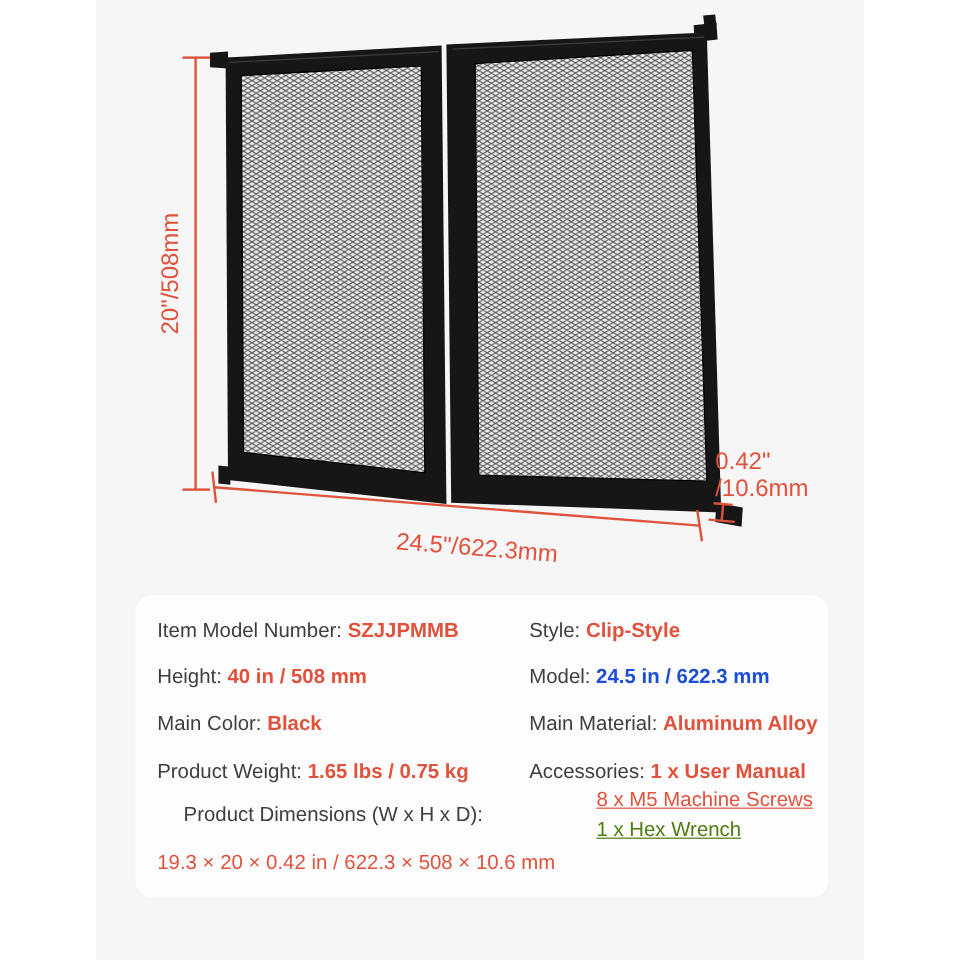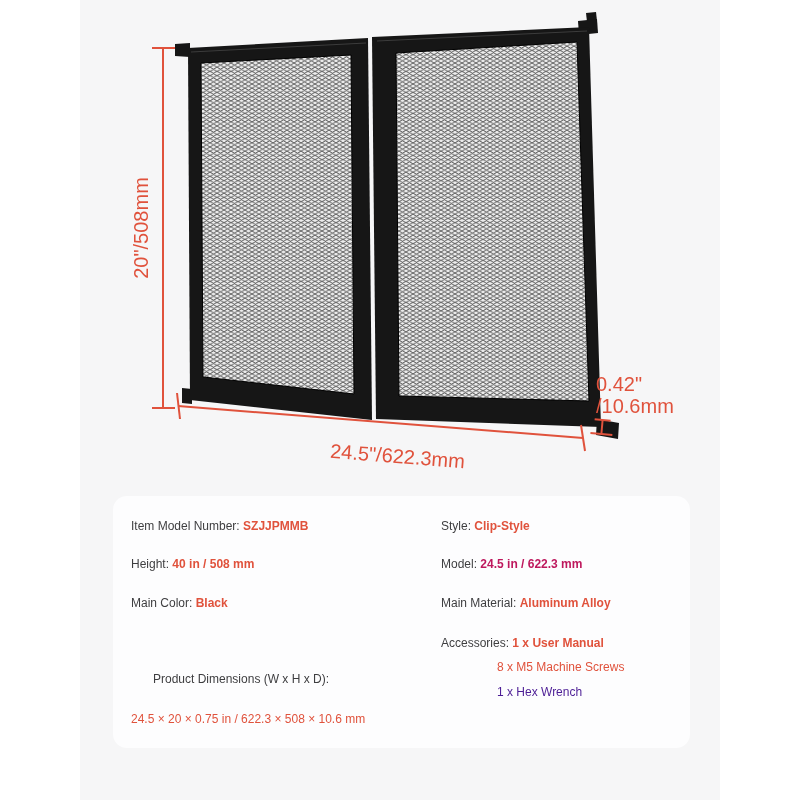--- a/index.html
+++ b/index.html
@@ -15,26 +15,26 @@
   .dim-text{
     font-family:"Liberation Sans","DejaVu Sans",sans-serif;
     font-size:20px;font-weight:400;
   }
   .spec-card{
     position:absolute;left:113px;top:496px;width:577px;height:252px;
     background:#fdfdfe;border-radius:14px;
   }
   .spec-line{
     position:absolute;white-space:nowrap;
-    font-size:12px;line-height:22px;color:#3e3e40;
+    font-size:17px;line-height:22px;color:#3e3e40;
   }
   .spec-line .val{font-weight:700;}
   .colL{left:18px;}
   .colR{left:292px;margin-left:36px;}
-  .colAcc{left:384px;}
+  .colAcc{left:384px;text-decoration:underline;}
   .r1{top:19px;}
   .r2{top:57px;}
   .r3{top:96px;}
   .r4{top:136px;}
   .rAcc2{top:160px;}
   .r5{top:172px;margin-left:22px;}
   .rAcc3{top:185px;}
   .r6{top:212px;}
 </style>
 </head>
@@ -100,38 +100,41 @@
       <span class="lbl">Item Model Number: </span><span class="val" style="color:#e0523c">SZJJPMMB</span>
     </div>
     <div class="spec-line colR r1">
       <span class="lbl">Style: </span><span class="val" style="color:#e0523c">Clip-Style</span>
     </div>
 
     <div class="spec-line colL r2">
       <span class="lbl">Height: </span><span class="val" style="color:#e0523c">40 in / 508 mm</span>
     </div>
     <div class="spec-line colR r2">
-      <span class="lbl">Model: </span><span class="val" style="color:#be185d">24.5 in / 622.3 mm</span>
+      <span class="lbl">Model: </span><span class="val" style="color:#1d4ed8">24.5 in / 622.3 mm</span>
     </div>
 
     <div class="spec-line colL r3">
       <span class="lbl">Main Color: </span><span class="val" style="color:#e0523c">Black</span>
     </div>
     <div class="spec-line colR r3">
       <span class="lbl">Main Material: </span><span class="val" style="color:#e0523c">Aluminum Alloy</span>
     </div>
 
+    <div class="spec-line colL r4">
+      <span class="lbl">Product Weight: </span><span class="val" style="color:#e0523c">1.65 lbs / 0.75 kg</span>
+    </div>
     <div class="spec-line colR r4">
       <span class="lbl">Accessories: </span><span class="val" style="color:#e0523c">1 x User Manual</span>
     </div>
 
     <div class="spec-line colAcc rAcc2 val" style="color:#e0523c">8 x M5 Machine Screws</div>
 
     <div class="spec-line colL r5">
       <span class="lbl">Product Dimensions (W x H x D):</span>
     </div>
 
-    <div class="spec-line colAcc rAcc3 val" style="color:#4c1d95">1 x Hex Wrench</div>
+    <div class="spec-line colAcc rAcc3 val" style="color:#4d7c0f">1 x Hex Wrench</div>
 
-    <div class="spec-line colL r6 val" style="color:#e0523c">24.5 × 20 × 0.75 in / 622.3 × 508 × 10.6 mm</div>
+    <div class="spec-line colL r6 val" style="color:#e0523c">19.3 × 20 × 0.42 in / 622.3 × 508 × 10.6 mm</div>
 
   </div>
 </div>
 
 </body></html>

